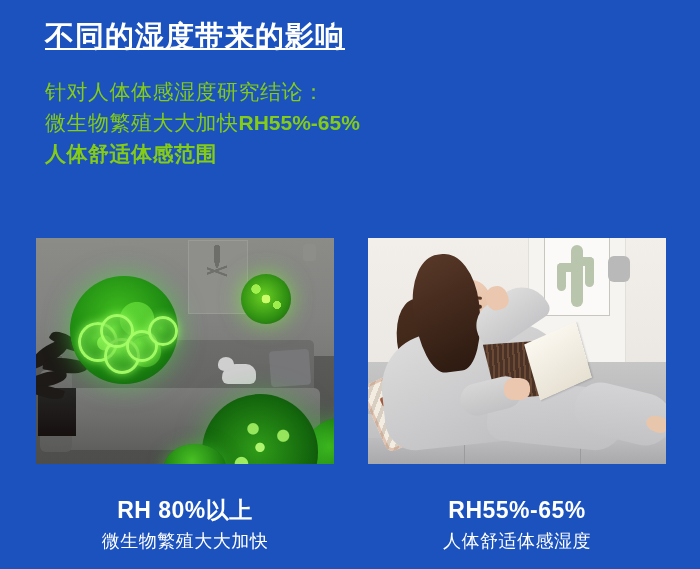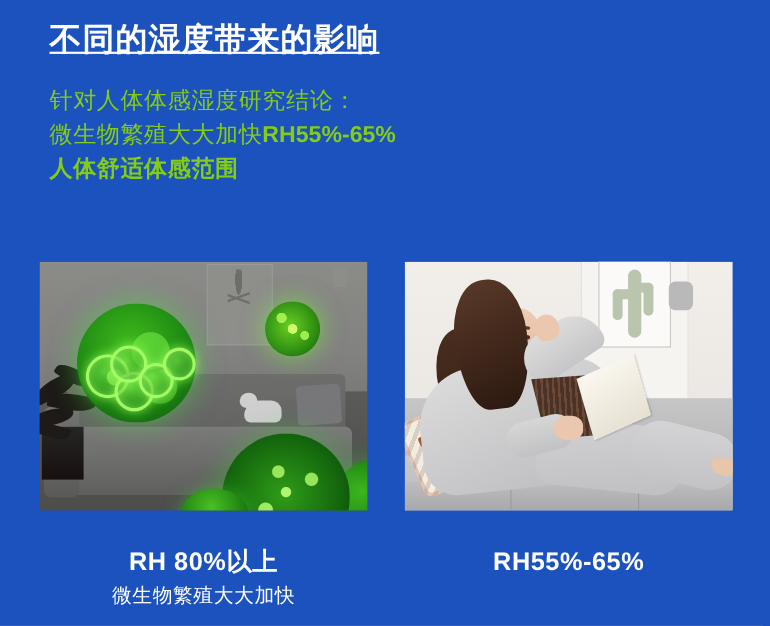--- a/index.html
+++ b/index.html
@@ -437,15 +437,16 @@
     </div>
   </div>
 
   <div class="caption" id="caption-left">
     <span class="cap-main">RH 80%以上</span>
     <span class="cap-sub">微生物繁殖大大加快</span>
   </div>
 
   <div class="caption" id="caption-right">
     <span class="cap-main">RH55%-65%</span>
+    <span class="cap-sub">人体舒适体感湿度</span>
   </div>
 
 </div>
 
 </body></html>

